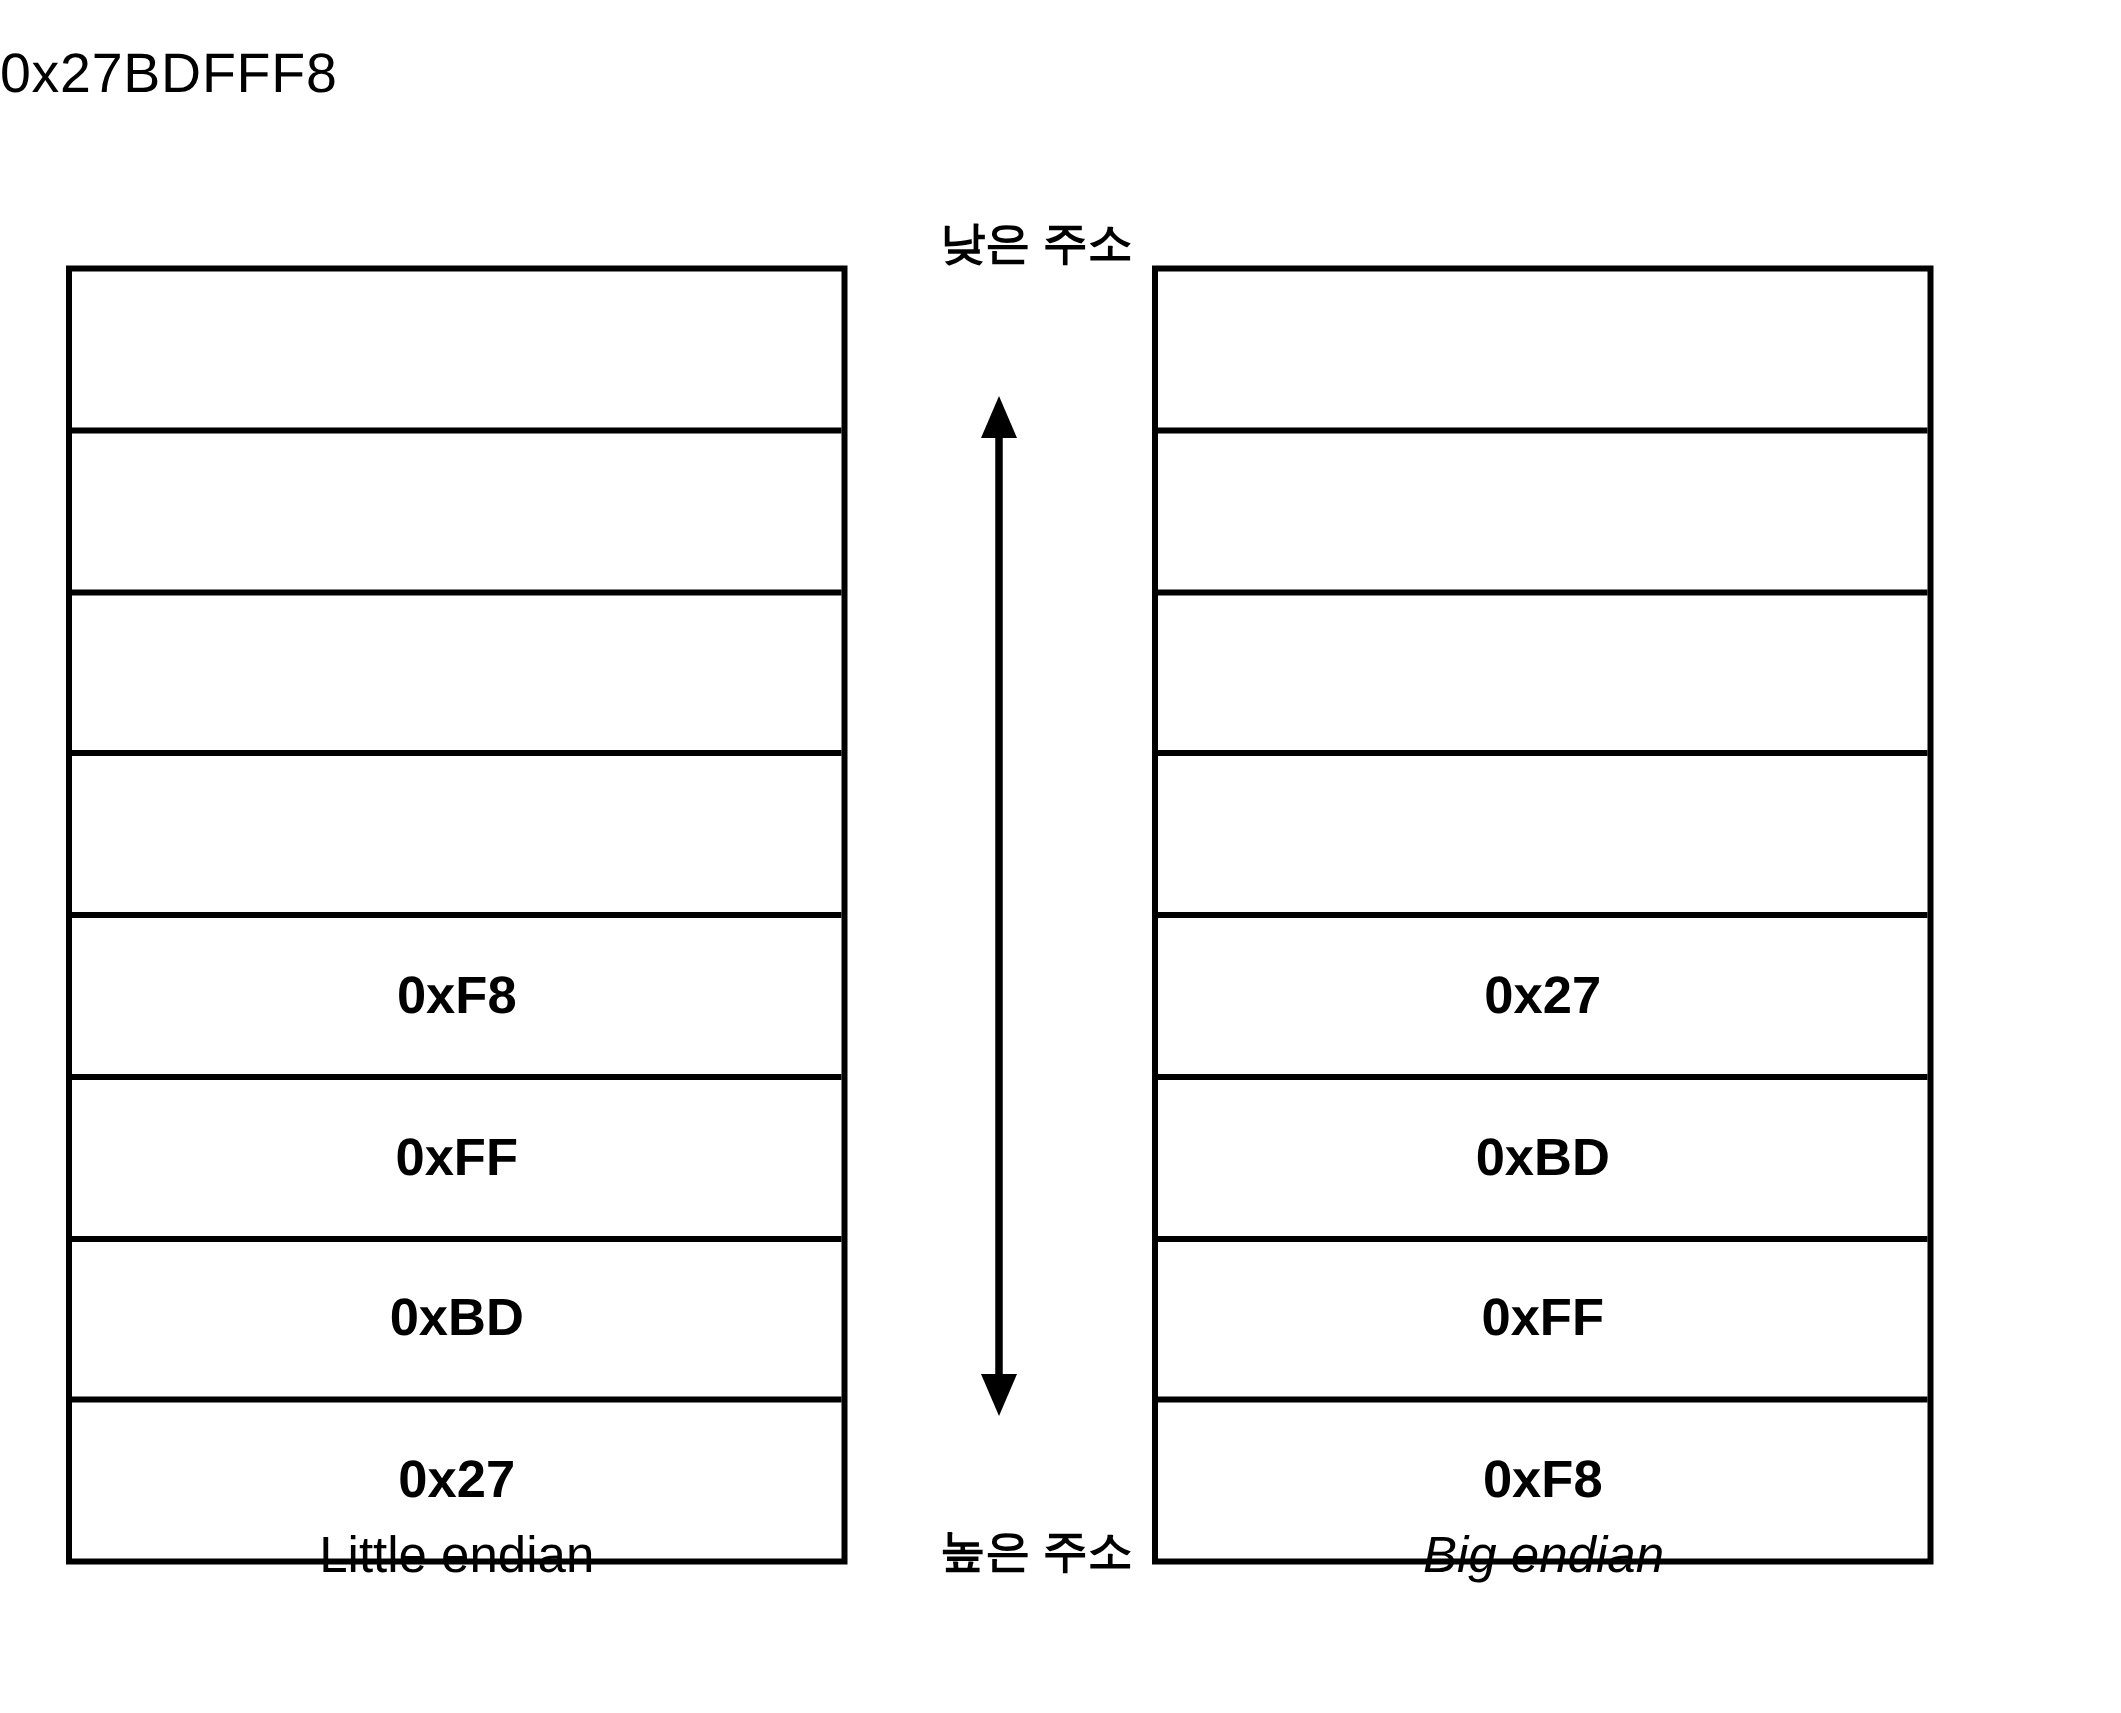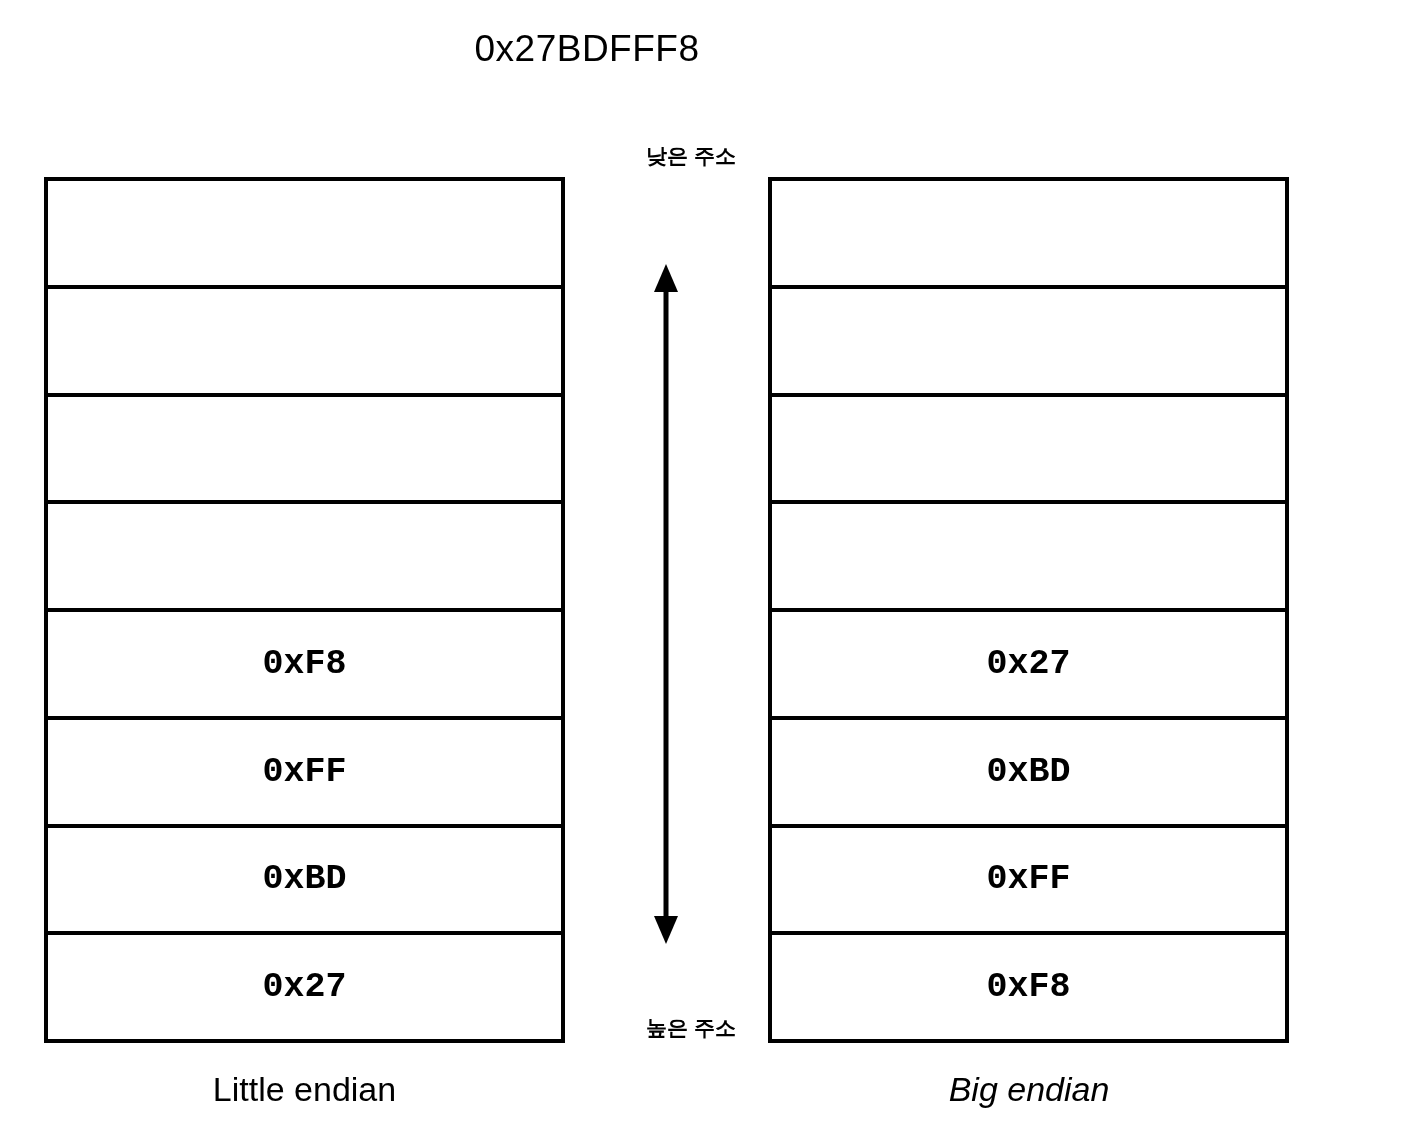--- a/index.html
+++ b/index.html
@@ -14,21 +14,21 @@
     font-family: "Liberation Sans", sans-serif;
     color: #000000;
     overflow: hidden;
   }
 
   .title {
     position: absolute;
     top: 28px;
     left: 0;
     width: 1174px;
-    text-align: center;
+    text-align: left;
     font-size: 37px;
     font-weight: 400;
     letter-spacing: 0.5px;
   }
 
   .mem-column {
     position: absolute;
     top: 177px;
     height: 858px;
     width: 513px;
@@ -40,52 +40,51 @@
   }
   .mem-column.left  { left: 44px;  }
   .mem-column.right { left: 768px; }
 
   .mem-cell {
     flex: 1 1 0;
     border-bottom: 4px solid #000000;
     display: flex;
     align-items: center;
     justify-content: center;
-    font-family: Liberation Mono, monospace;
   }
   .mem-cell:last-child { border-bottom: none; }
 
   .cell-value {
     font-size: 35px;
     font-weight: 700;
   }
 
   .addr-label {
     position: absolute;
     left: 601px;
     width: 180px;
     text-align: center;
-    font-size: 21px;
+    font-size: 30px;
     font-weight: 700;
     white-space: nowrap;
   }
   .addr-label.low  { top: 142px;  }
   .addr-label.high { top: 1014px; }
 
   .arrow-wrap {
     position: absolute;
     left: 646px;
     top: 264px;
     width: 40px;
     height: 680px;
   }
 
   .col-caption {
     position: absolute;
-    top: 1070px;
+    top: 1018px;
     text-align: center;
     font-size: 34px;
     font-weight: 400;
     white-space: nowrap;
   }
   .col-caption.left  { left: 44px;  width: 521px; }
   .col-caption.right { left: 768px; width: 522px; font-style: italic; }
 </style>
 </head>
 <body>

